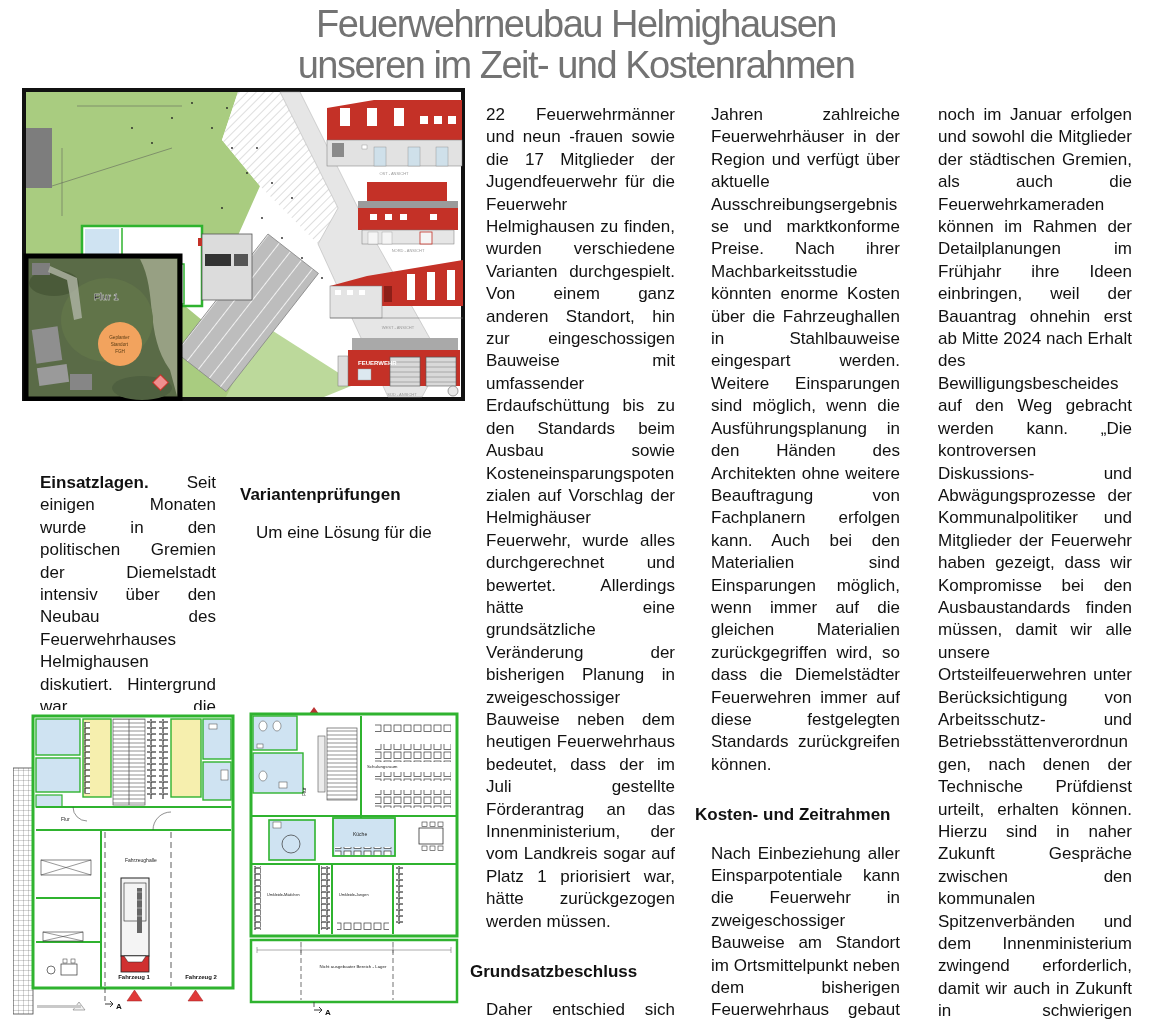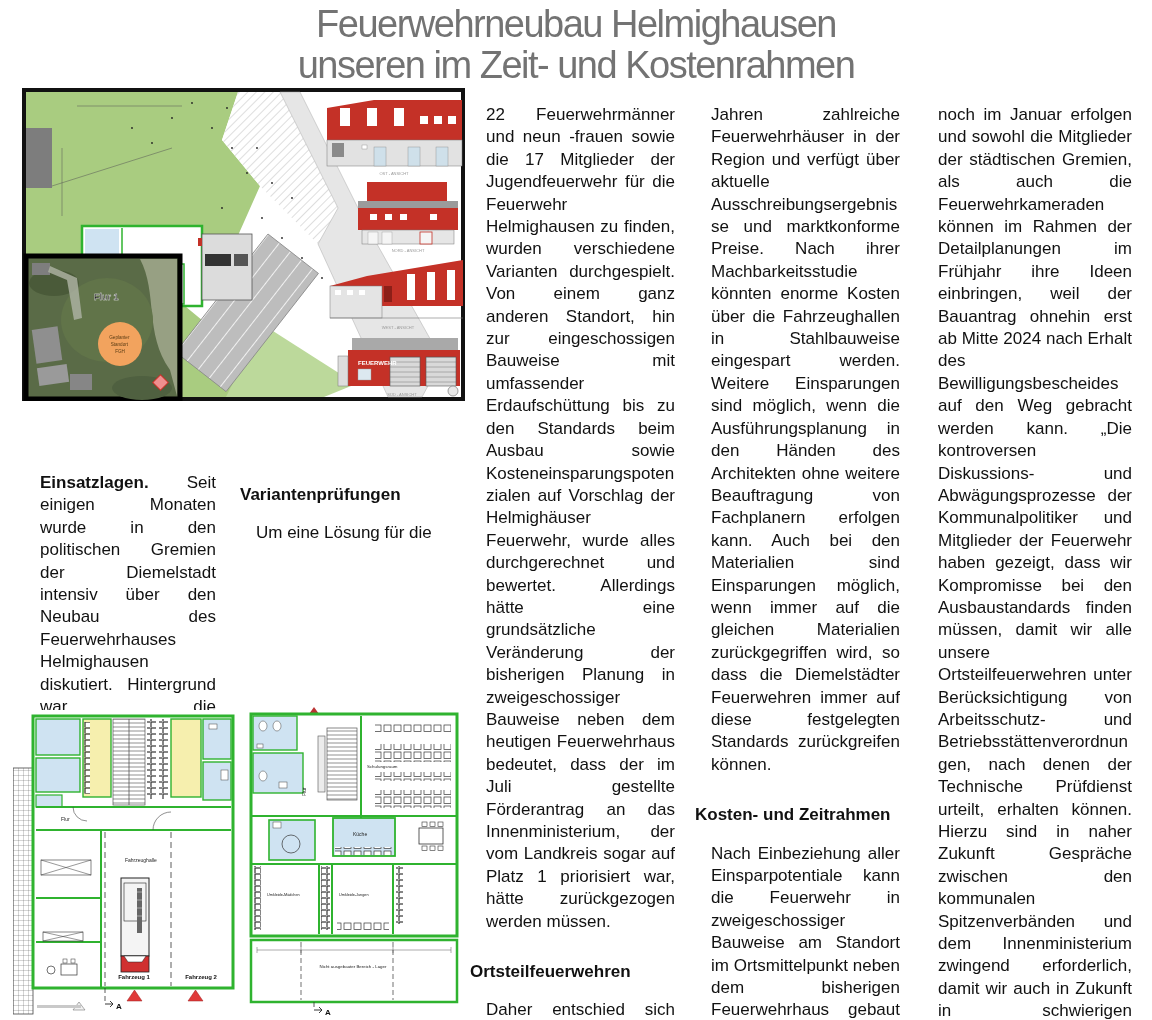--- a/index.html
+++ b/index.html
@@ -202,21 +202,21 @@
     <p><b class="lead">Einsatzlagen.</b> <span>Seit einigen Monaten wurde in den politischen Gremien der Diemelstadt intensiv über den Neubau des Feuerwehrhauses Helmighausen diskutiert. Hintergrund war die Kostenexplosion, die von der Entwurfsplanung mit etwa zwei Millionen Euro nun zu einer vorläufigen Ausbauplanung mit Gesamtkosten von 3,3 Mil-</span></p>
   </div>
 
   <div class="col" id="col2">
     <h3>Variantenprüfungen</h3>
     <p>Um eine Lösung für die</p>
   </div>
 
   <div class="col" id="col3">
     <p>22 Feuerwehrmänner und neun -frauen sowie die 17 Mitglieder der Jugendfeuerwehr für die Feuerwehr Helmighausen zu finden, wurden verschiedene Varianten durchgespielt. Von einem ganz anderen Standort, hin zur eingeschossigen Bauweise mit umfassender Erdaufschüttung bis zu den Standards beim Ausbau sowie Kosteneinsparungspotenzialen auf Vorschlag der Helmighäuser Feuerwehr, wurde alles durchgerechnet und bewertet. Allerdings hätte eine grundsätzliche Veränderung der bisherigen Planung in zweigeschossiger Bauweise neben dem heutigen Feuerwehrhaus bedeutet, dass der im Juli gestellte Förderantrag an das Innenministerium, der vom Landkreis sogar auf Platz 1 priorisiert war, hätte zurückgezogen werden müssen.</p>
-    <h3>Ortsteilfeuerwehren</h3>
+    <h3>Grundsatzbeschluss</h3>
     <p>Daher entschied sich Bürgermeister Elmar Schröder, kurzfristig einen neutralen Gutachter mit einer Machbarkeitsstudie zur Kostenreduzierung der Ausbauplanung zu beauftragen. Er sollte sämtliche von den Mandatsträgern, Feuerwehrleuten und Fachleuten der Verwaltung vorgeschlagenen und vom Gutachter selbst noch vorgebrachten Ideen zusammenfassen. Das beauftragte Büro plant und baut selbst seit</p>
   </div>
 
   <div class="col" id="col4">
     <p>Jahren zahlreiche Feuerwehrhäuser in der Region und verfügt über aktuelle Ausschreibungsergebnisse und marktkonforme Preise. Nach ihrer Machbarkeitsstudie könnten enorme Kosten über die Fahrzeughallen in Stahlbauweise eingespart werden. Weitere Einsparungen sind möglich, wenn die Ausführungsplanung in den Händen des Architekten ohne weitere Beauftragung von Fachplanern erfolgen kann. Auch bei den Materialien sind Einsparungen möglich, wenn immer auf die gleichen Materialien zurückgegriffen wird, so dass die Diemelstädter Feuerwehren immer auf diese festgelegten Standards zurückgreifen können.</p>
     <h3>Kosten- und Zeitrahmen</h3>
     <p>Nach Einbeziehung aller Einsparpotentiale kann die Feuerwehr in zweigeschossiger Bauweise am Standort im Ortsmittelpunkt neben dem bisherigen Feuerwehrhaus gebaut werden. Die geschätzten Gesamtkosten nach aktuellen Ausschreibungsergebnissen werden vom Architekturbüro Hengst &amp; Vössing auf 1,89 Millionen Euro beziffert. Somit braucht der vom Stadtparlament am 11. Mai 2023 gefasste Grundsatzbeschluss nicht geändert und der Förderantrag nicht zurückgezogen zu werden. Die Beauftragung für die Ausbauplanung soll</p>
   </div>
 
   <div class="col" id="col5">

